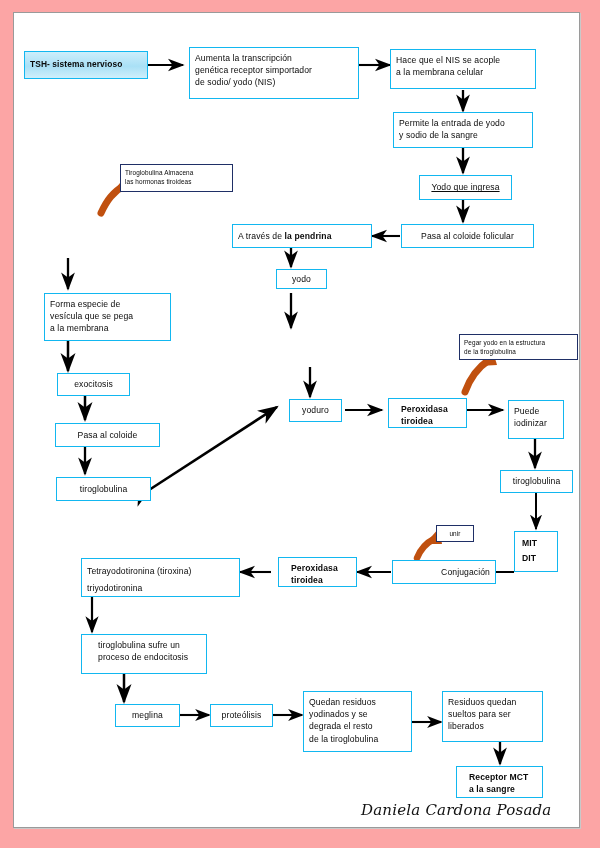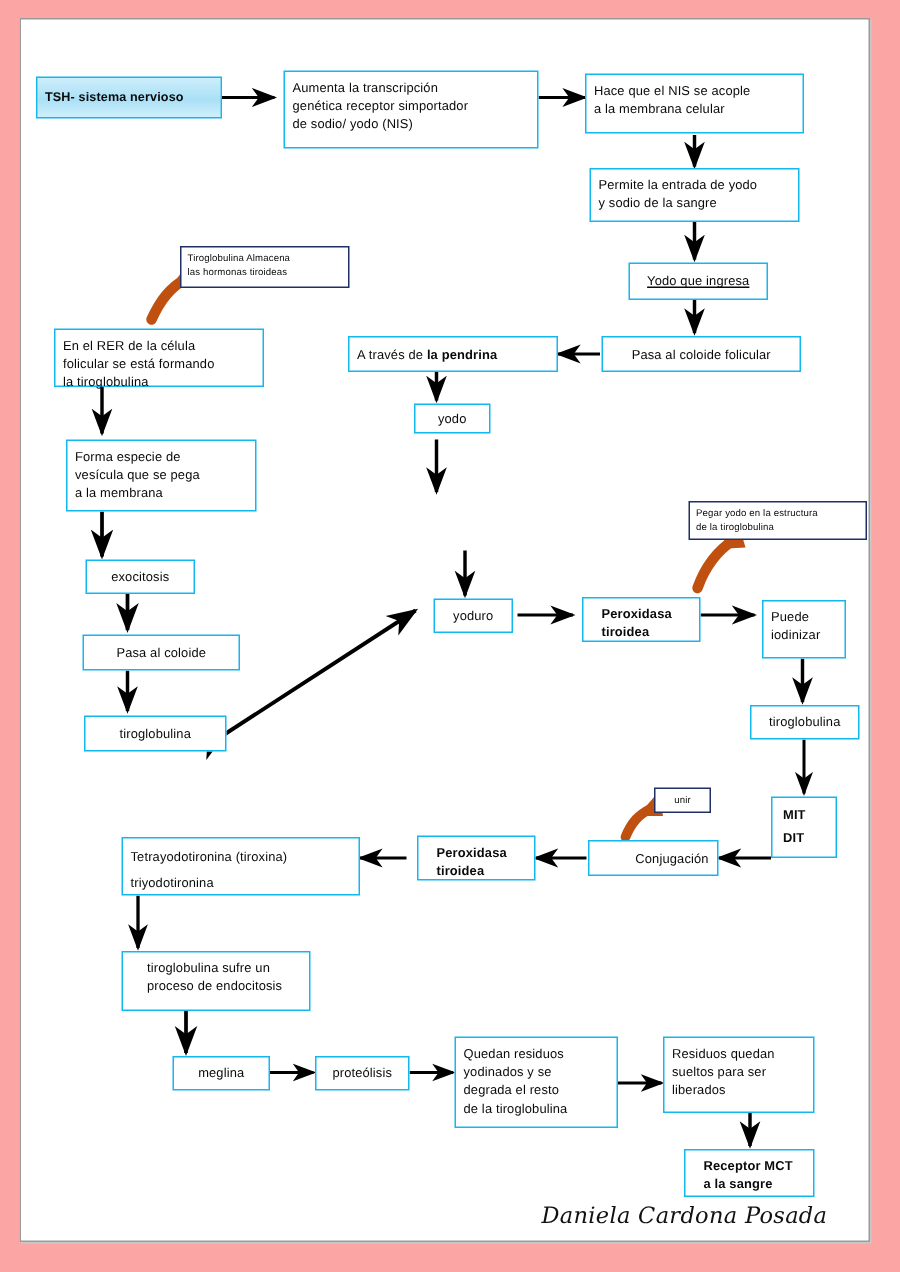--- a/index.html
+++ b/index.html
@@ -127,25 +127,20 @@
 
   <div class="node center" style="left:401px;top:224px;width:133px;height:24px;justify-content:center;">
     <span>Pasa al coloide folicular</span>
   </div>
 
   <div class="node navy" style="left:120px;top:164px;width:113px;height:28px;">
     <span class="ln">Tiroglobulina Almacena</span>
     <span class="ln">las hormonas tiroideas</span>
   </div>
 
-  <div class="node" style="left:36px;top:219px;width:140px;height:39px;">
-    <span class="ln">En el RER de la célula</span>
-    <span class="ln">folicular se está formando</span>
-    <span class="ln">la tiroglobulina</span>
-  </div>
 
   <div class="node" style="left:44px;top:293px;width:127px;height:48px;">
     <span class="ln">Forma especie de</span>
     <span class="ln">vesícula que se pega</span>
     <span class="ln">a la membrana</span>
   </div>
 
   <div class="node center" style="left:57px;top:373px;width:73px;height:23px;justify-content:center;">
     <span>exocitosis</span>
   </div>
@@ -192,21 +187,21 @@
 
   <div class="node bold" style="left:514px;top:531px;width:44px;height:41px;padding-left:7px;line-height:1.75;">
     <span class="ln">MIT</span>
     <span class="ln">DIT</span>
   </div>
 
   <div class="node navy center" style="left:436px;top:525px;width:38px;height:17px;font-size:6.4px;justify-content:center;padding:0;">
     <span>unir</span>
   </div>
 
-  <div class="node center" style="left:392px;top:560px;width:87px;height:24px;justify-content:center;padding-left:30px;">
+  <div class="node center" style="left:392px;top:560px;width:104px;height:24px;justify-content:flex-end;padding-left:30px;">
     <span>Conjugación</span>
   </div>
 
   <div class="node bold" style="left:278px;top:557px;width:79px;height:30px;">
     <span class="ln">Peroxidasa</span>
     <span class="ln">tiroidea</span>
   </div>
 
   <div class="node" style="left:81px;top:558px;width:159px;height:39px;line-height:1.95;">
     <span class="ln">Tetrayodotironina (tiroxina)</span>

